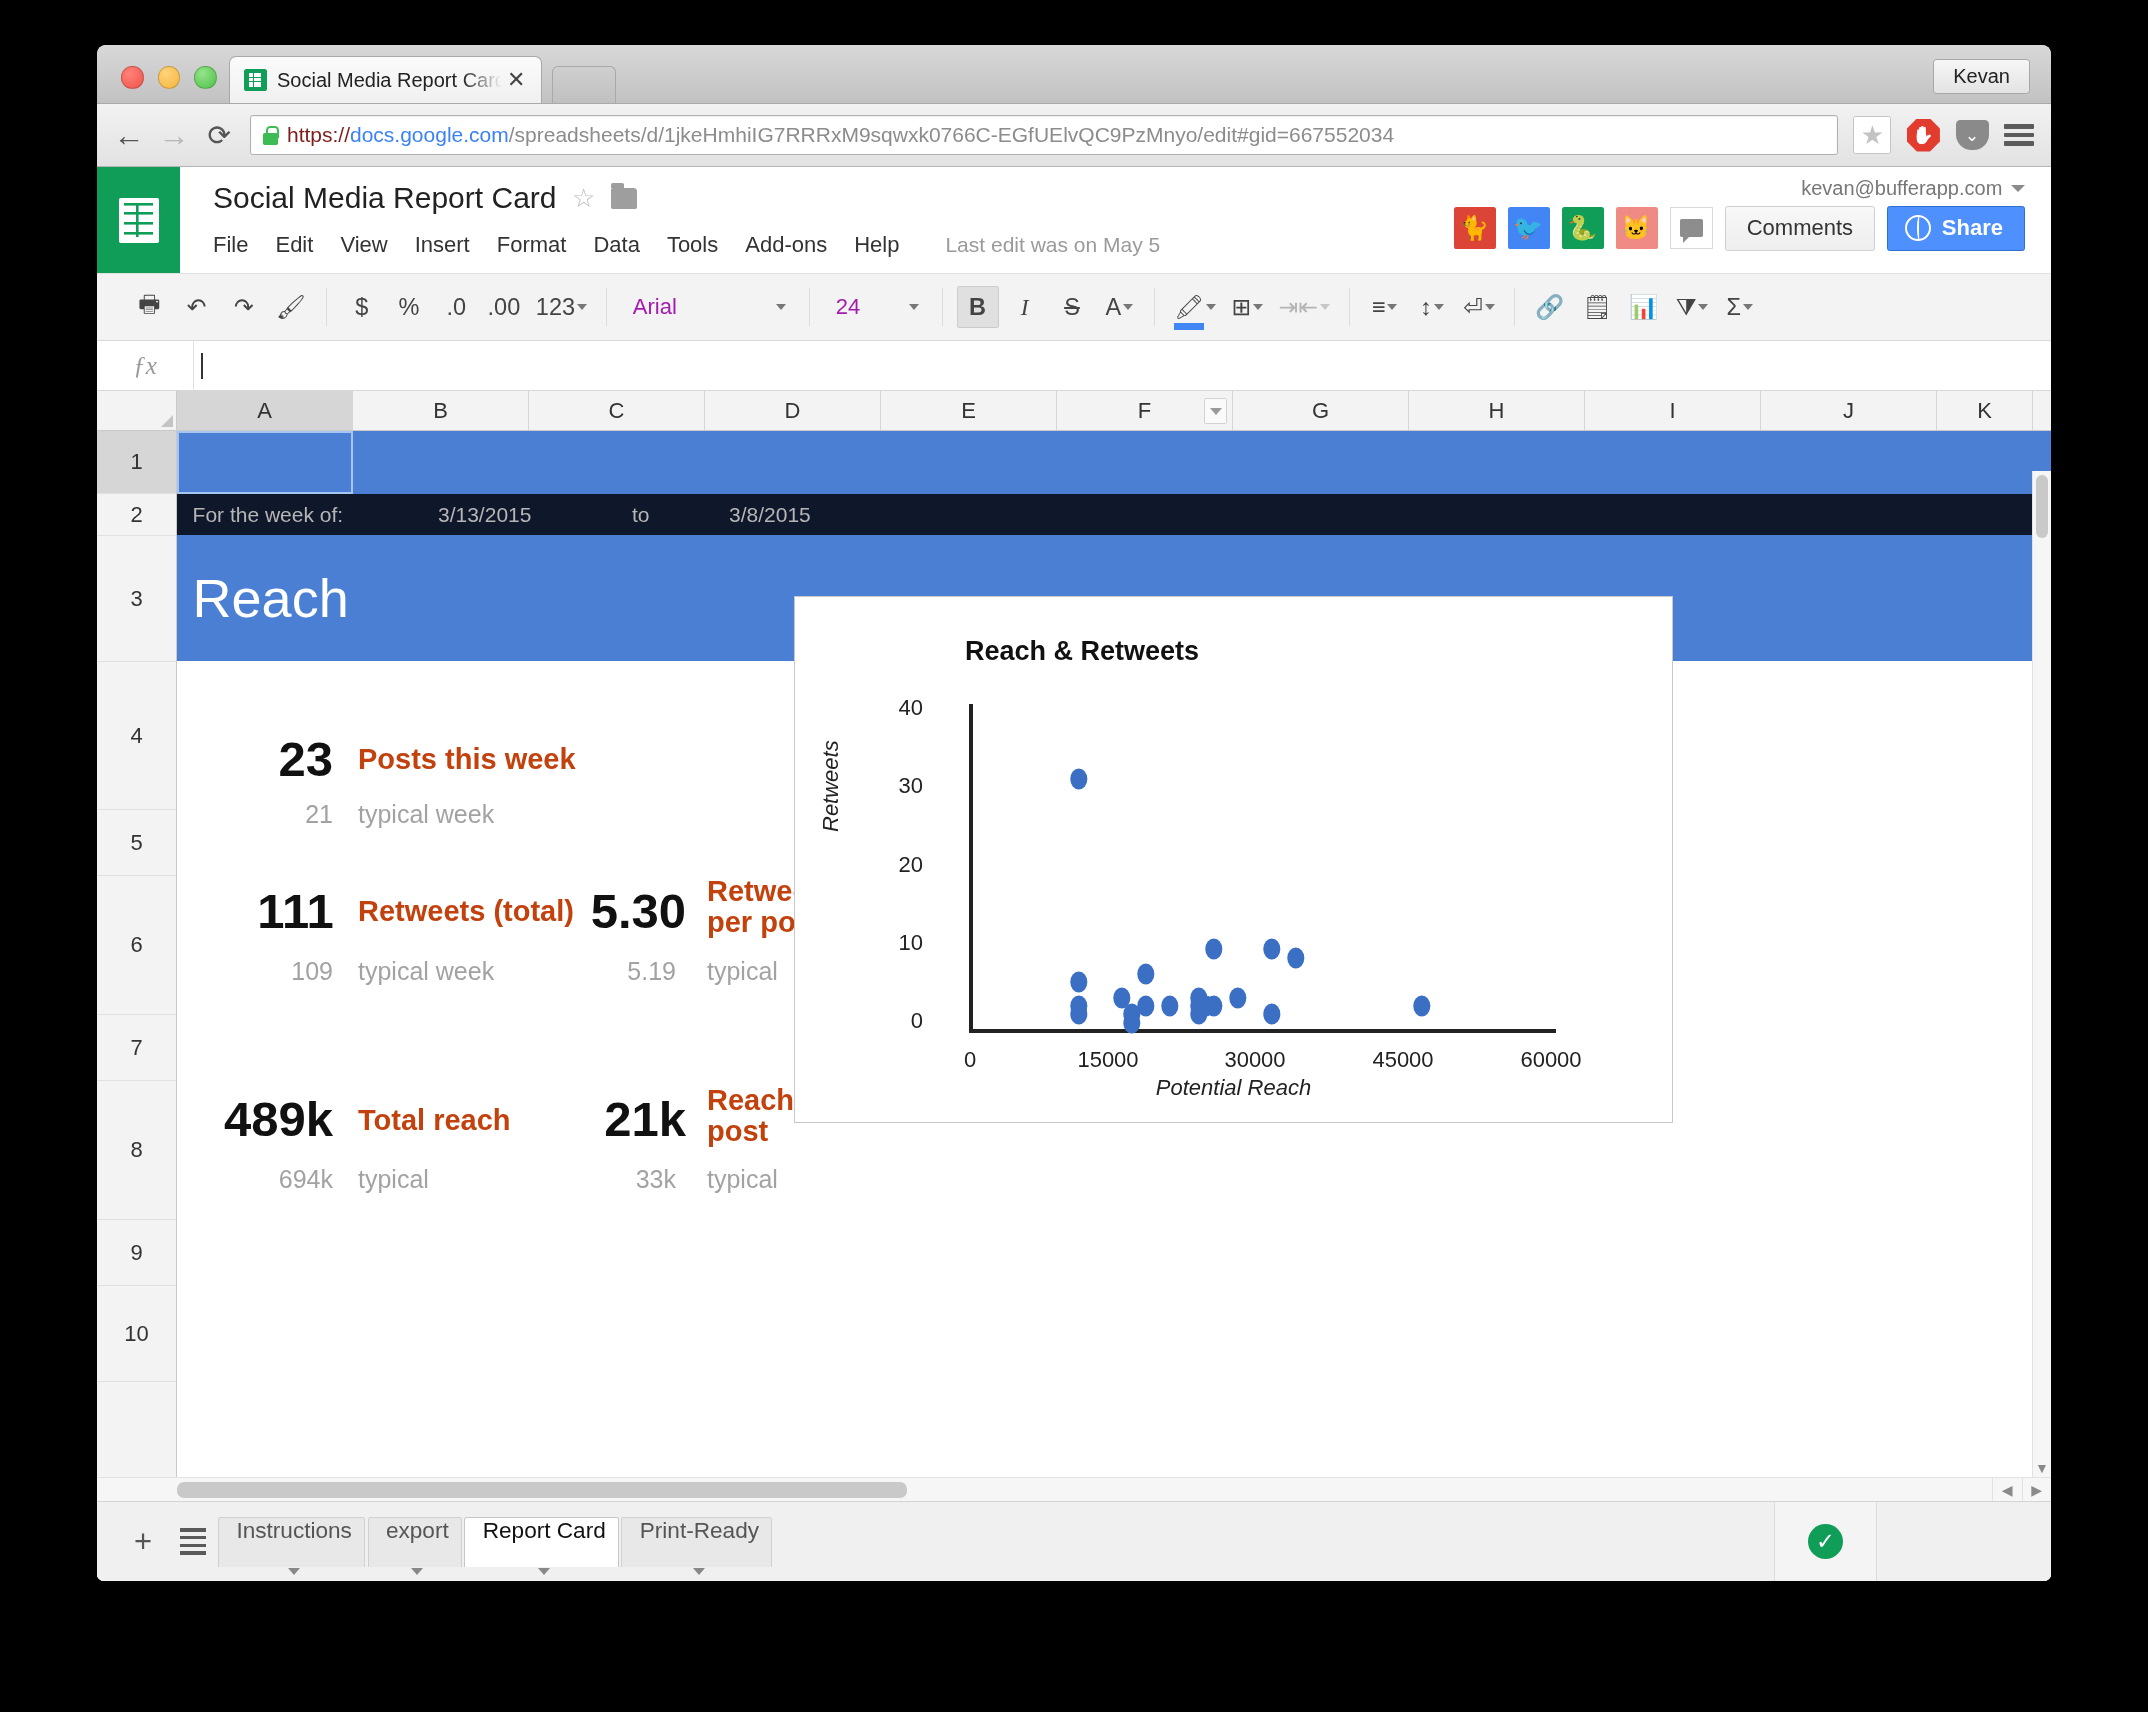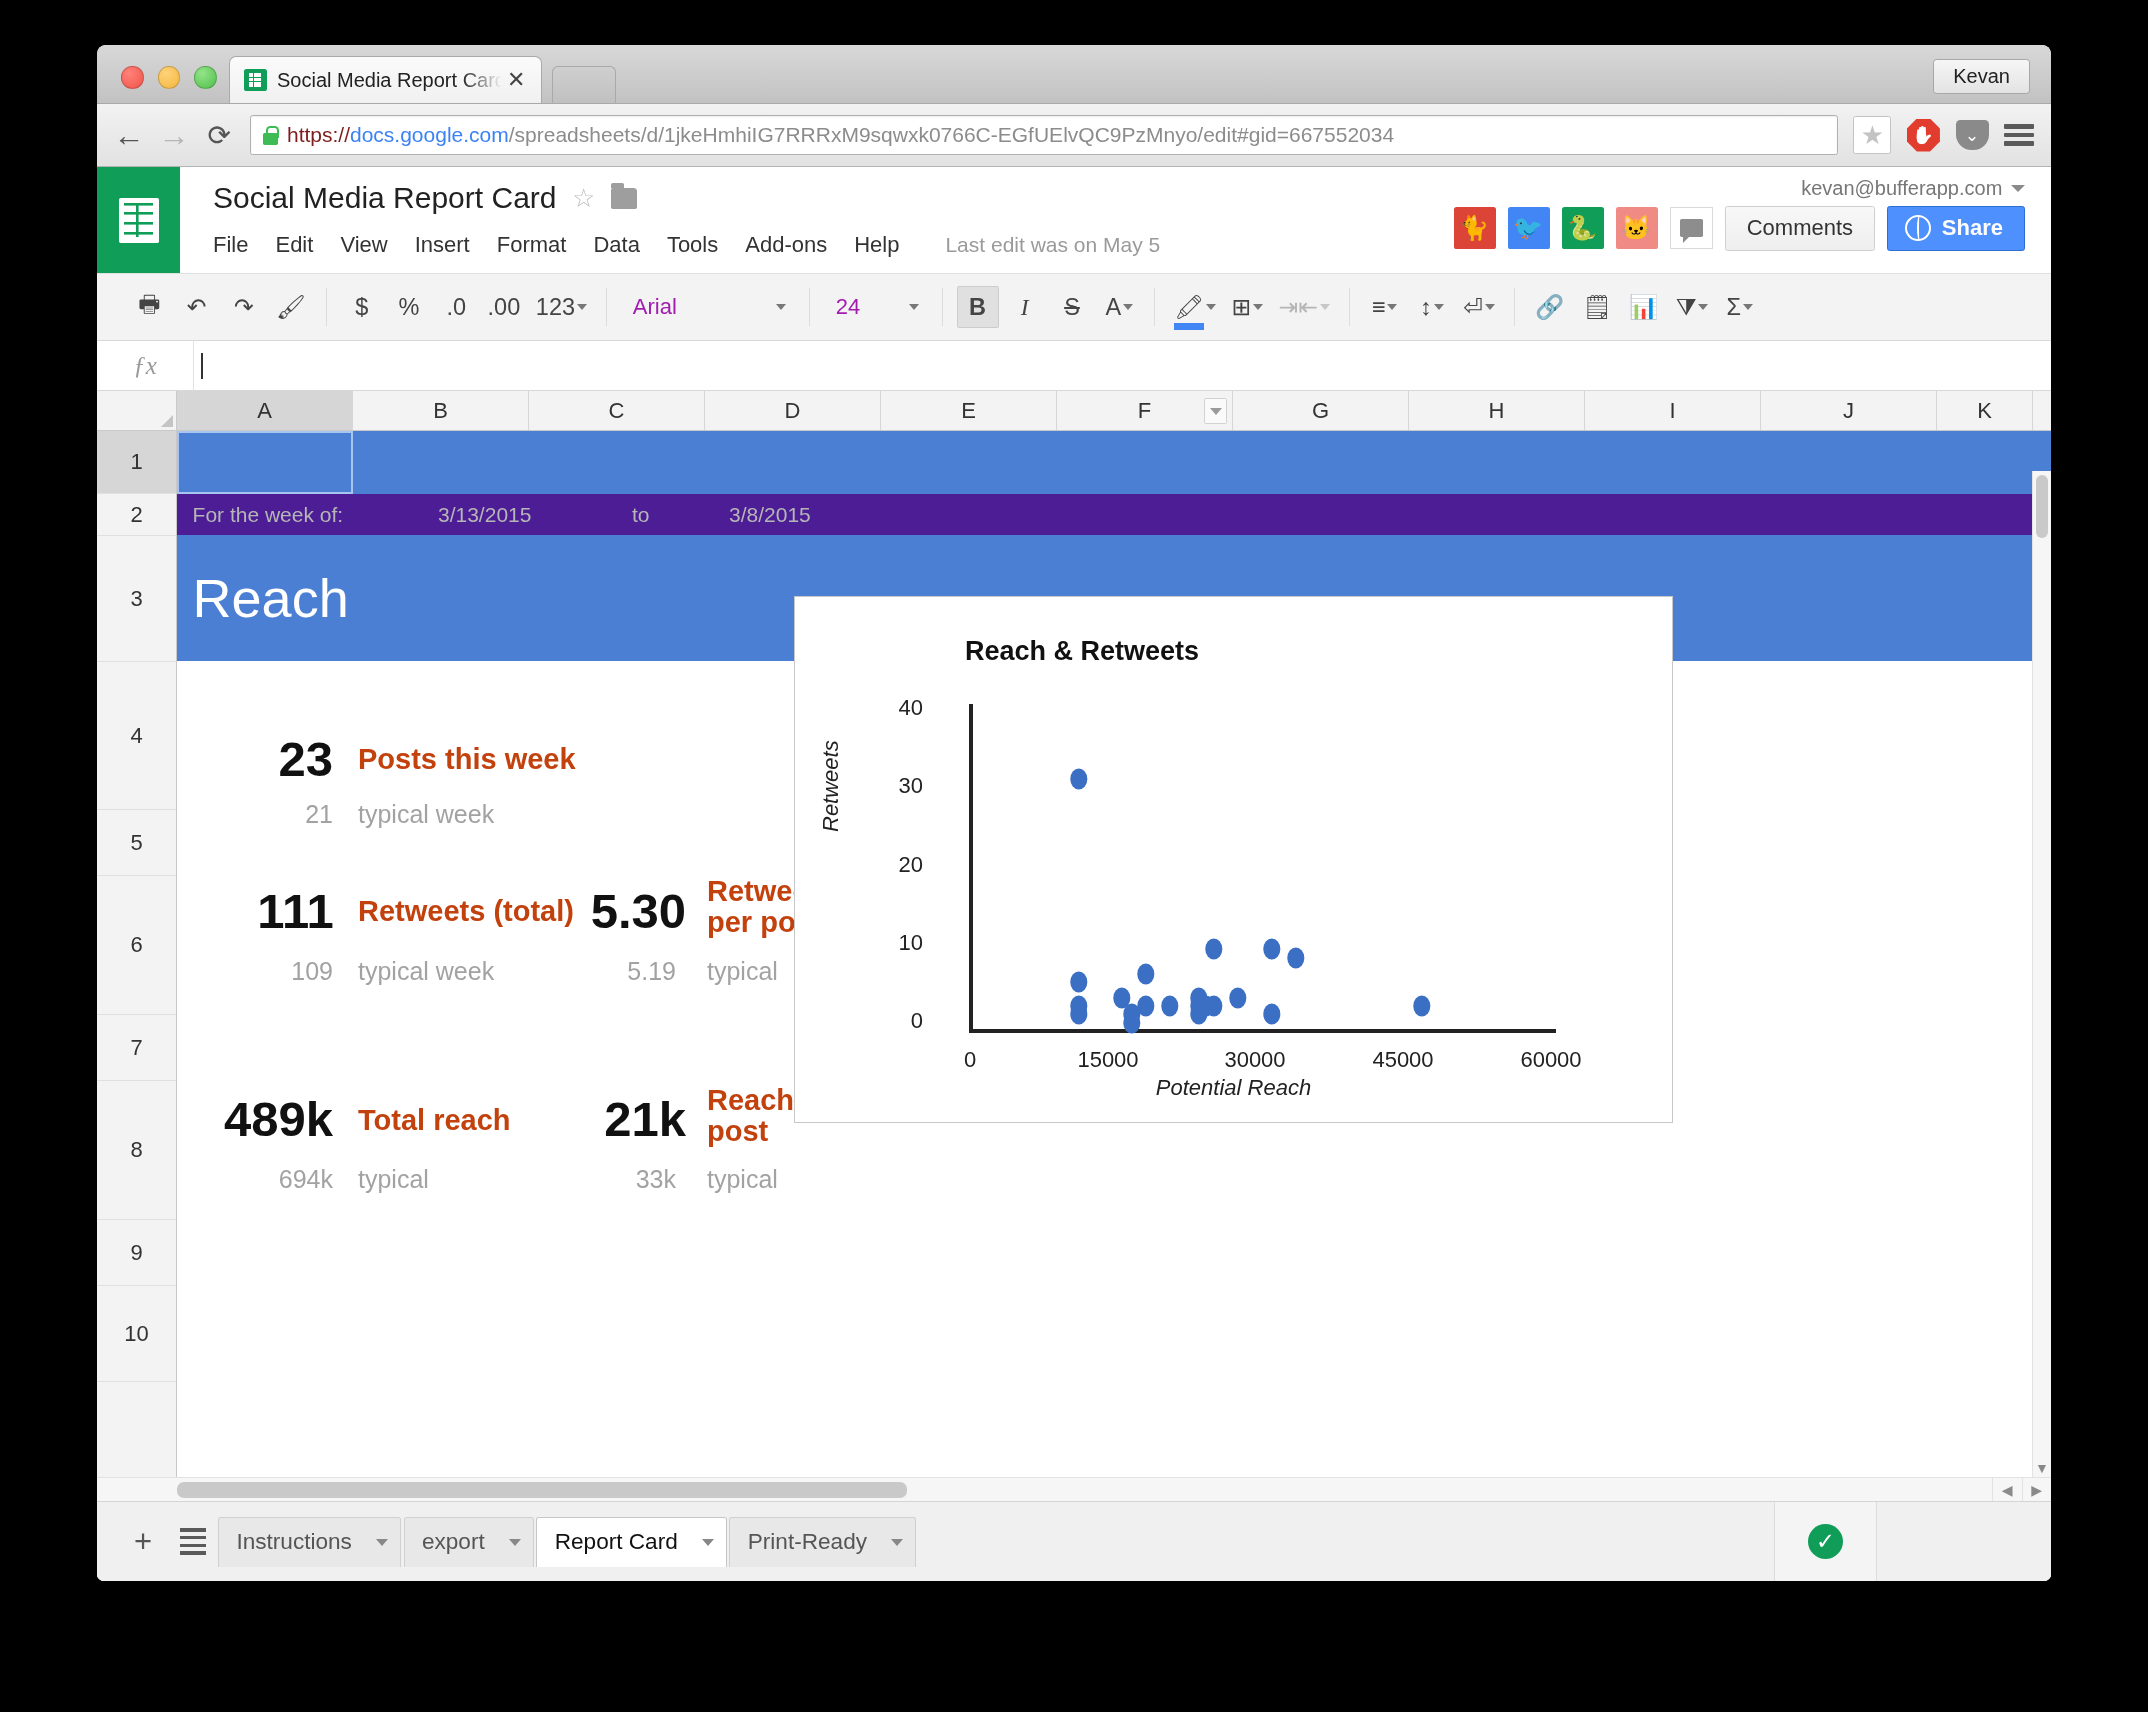--- a/index.html
+++ b/index.html
@@ -299,21 +299,21 @@
   .rowcell.selected { background: #d6d6d6; }
 
   #sheet-canvas { flex: 1; position: relative; background: #fff; overflow: hidden; }
 
   .rowband { position: absolute; left: 0; right: 0; }
   #row1-band { background: #4a7fd4; }
   #row1-selcell {
     position: absolute; left: 0; top: 0; width: 176px; height: 100%;
     background: #4a7fd4; border: 2.6px solid #a8c4f0;
   }
-  #row2-band { background: #4c1d95; border-bottom:0.9px solid #e6e6e6;text-decoration:underline;}
+  #row2-band { background: #0f172a; border-bottom:0.9px solid #e6e6e6;text-decoration:underline;}
   .r2text { position: absolute; font-size: 21px; color: #b6b6b6; top: 50%; transform: translateY(-50%); }
   #row3-band { background: #4a7fd4; }
   #reach-title {
     position: absolute; left: 15.6px; top: 50%; transform: translateY(-50%);
     font-size: 54px; color: #fff; font-weight: 400;
   }
 
   
   .metric-big { position: absolute; font-size: 49px; font-weight: bold; color: #111; text-align: right; }
   .metric-label { position: absolute; font-size: 29px; font-weight: bold; color: #c2410c; line-height: 1.08; }
@@ -376,21 +376,21 @@
     height: 80px; background: #f0f0f0; border-top: 0.9px solid #d4d4d4;
     display: flex; align-items: center; padding-left: 21px; position: relative;
   }
   .sb-icon-btn { width: 50px; height: 50px; display:flex;align-items:center;justify-content:center; font-size:31px;color:#555;}
   .sb-list-glyph { width: 26px; }
   .sb-list-glyph span { display:block; height:3.5px; background:#5a5a5a; margin:4.3px 0; }
   .sheet-tab {
     height: 50px; padding: 0 12px 0 17.4px; margin-right: 2.6px;
     background: #e8e8e8; border: 0.9px solid #d0d0d0; border-bottom: none;
     display: flex; align-items: center; gap: 24px;
-    font-size: 22.6px; color: #555; border-radius: 2.6px 2.6px 0 0;
+    font-size: 22.6px; color: #555; border-radius: 2.6px 2.6px 0 0; flex-direction: column;
   }
   .sheet-tab.active { background: #fff; color: #111; border-color: #c6c6c6; }
   .sheet-tab .tab-caret {
     width:0;height:0;border-left:6px solid transparent;border-right:6px solid transparent;
     border-top:7px solid #888;
   }
   #sheet-status {
     position: absolute; right: 174px; top: 0; bottom: 0;
     width: 103px; border-left: 0.9px solid #dcdcdc; border-right: 0.9px solid #dcdcdc;
     display: flex; align-items: center; justify-content: center; background:#f4f4f4;

